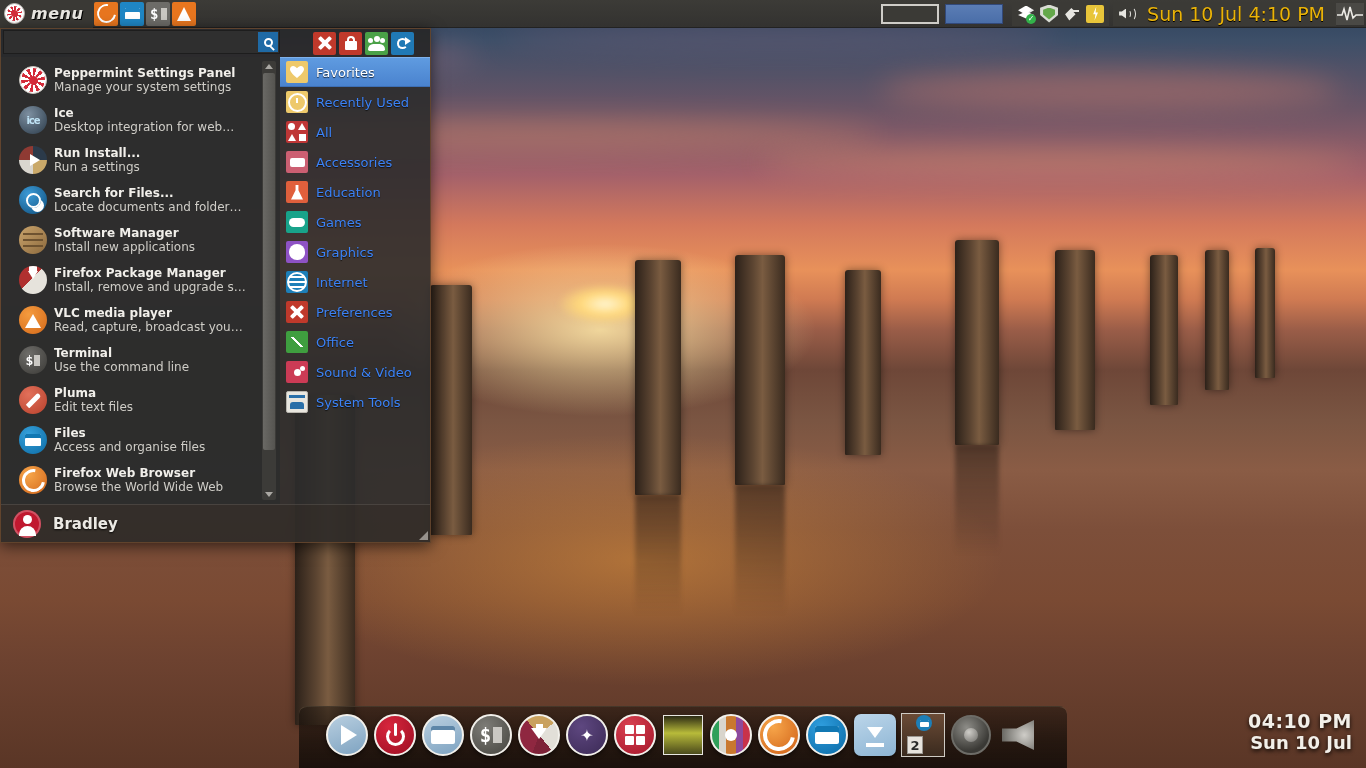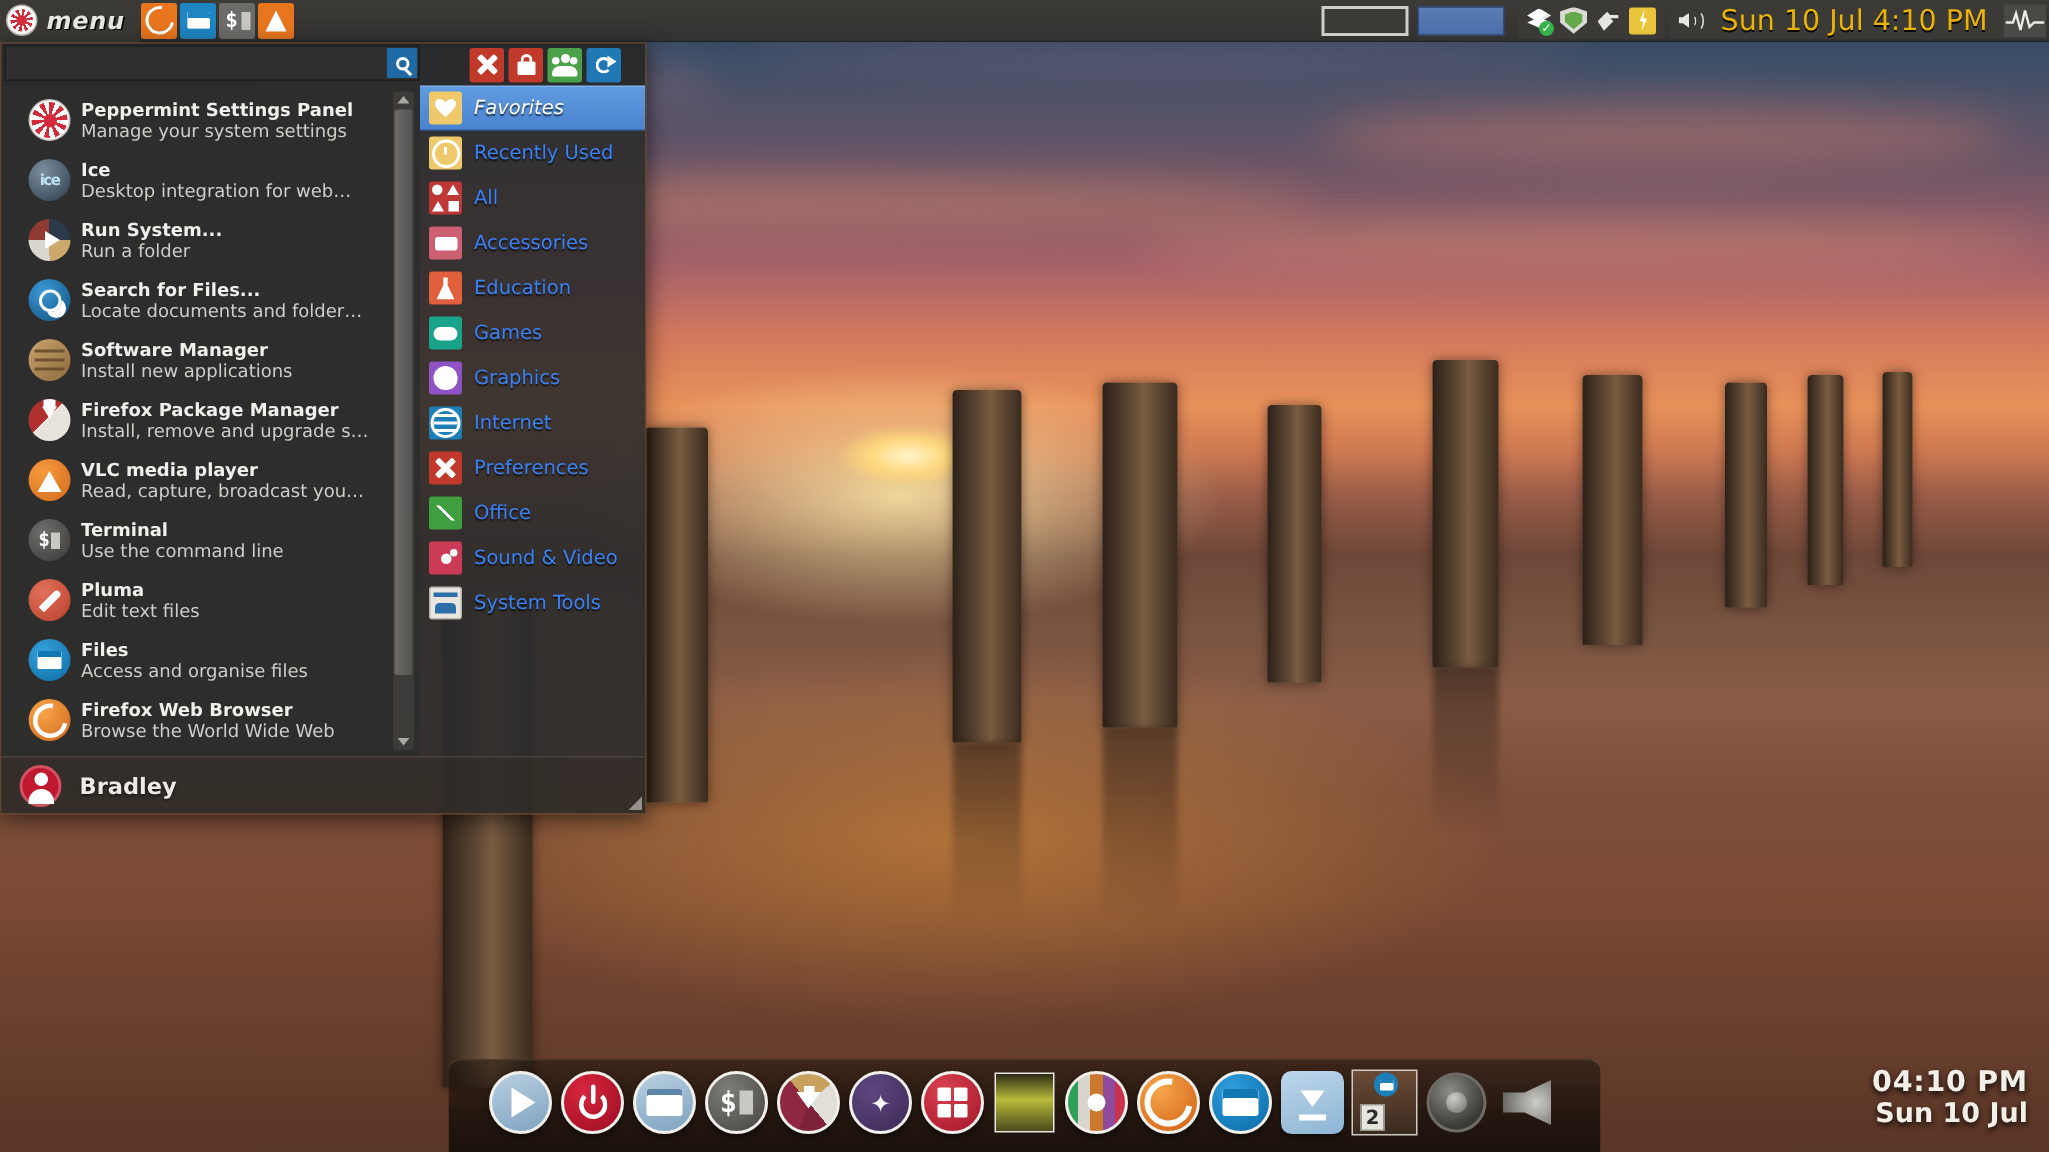--- a/index.html
+++ b/index.html
@@ -308,21 +308,21 @@
     flex: 1; background: rgba(255,255,255,.03); position: relative; padding-top: 0;
   }
   .cat-item {
     display: flex; align-items: center; gap: 8px; height: 30px; padding: 0 6px;
     cursor: pointer;
   }
   .cat-item.selected {
     background: linear-gradient(to bottom,#5f9be0,#4a83cf);
     border-top: 1px solid #7fb2ec; border-bottom: 1px solid #3d6fb5;
   }
-  .cat-item.selected .cat-label { color: #ffffff; font-style: italic; }
+  .cat-item.selected .cat-label { color: #ffffff; }
   .cat-label { color: #3b82f6; font-size: 13px; text-shadow: 0 1px 1px rgba(0,0,0,.7); }
   .cat-ico { width: 22px; height: 22px; flex: none; border-radius: 2px; position: relative;
     display:flex; align-items:center; justify-content:center; }
   .ci-fav { background:#eec96b; }
   .ci-fav::after { content:""; position:absolute; width:14px;height:12px; background:#fff;
     clip-path: path("M7 12 C 2 8, 0 5, 0 3.2 C 0 1.4 1.3 0 3.1 0 C 4.6 0 6 1 7 2.3 C 8 1 9.4 0 10.9 0 C 12.7 0 14 1.4 14 3.2 C 14 5 12 8 7 12 Z"); }
   .ci-recent { background:#eec96b; }
   .ci-recent::after { content:""; position:absolute; width:15px;height:15px;border:2px solid #fff;
     border-radius:50%; }
   .ci-recent::before { content:""; position:absolute; width:2px;height:5px;background:#fff; z-index:2;
@@ -597,22 +597,22 @@
           <div class="app-item">
             <div class="app-ico ic-ice">ice</div>
             <div class="app-txt">
               <div class="app-name">Ice</div>
               <div class="app-desc">Desktop integration for web…</div>
             </div>
           </div>
           <div class="app-item">
             <div class="app-ico ic-run"></div>
             <div class="app-txt">
-              <div class="app-name">Run System...</div>
-              <div class="app-desc">Run a folder</div>
+              <div class="app-name">Run Install...</div>
+              <div class="app-desc">Run a settings</div>
             </div>
           </div>
           <div class="app-item">
             <div class="app-ico ic-search"></div>
             <div class="app-txt">
               <div class="app-name">Search for Files...</div>
               <div class="app-desc">Locate documents and folder…</div>
             </div>
           </div>
           <div class="app-item">

